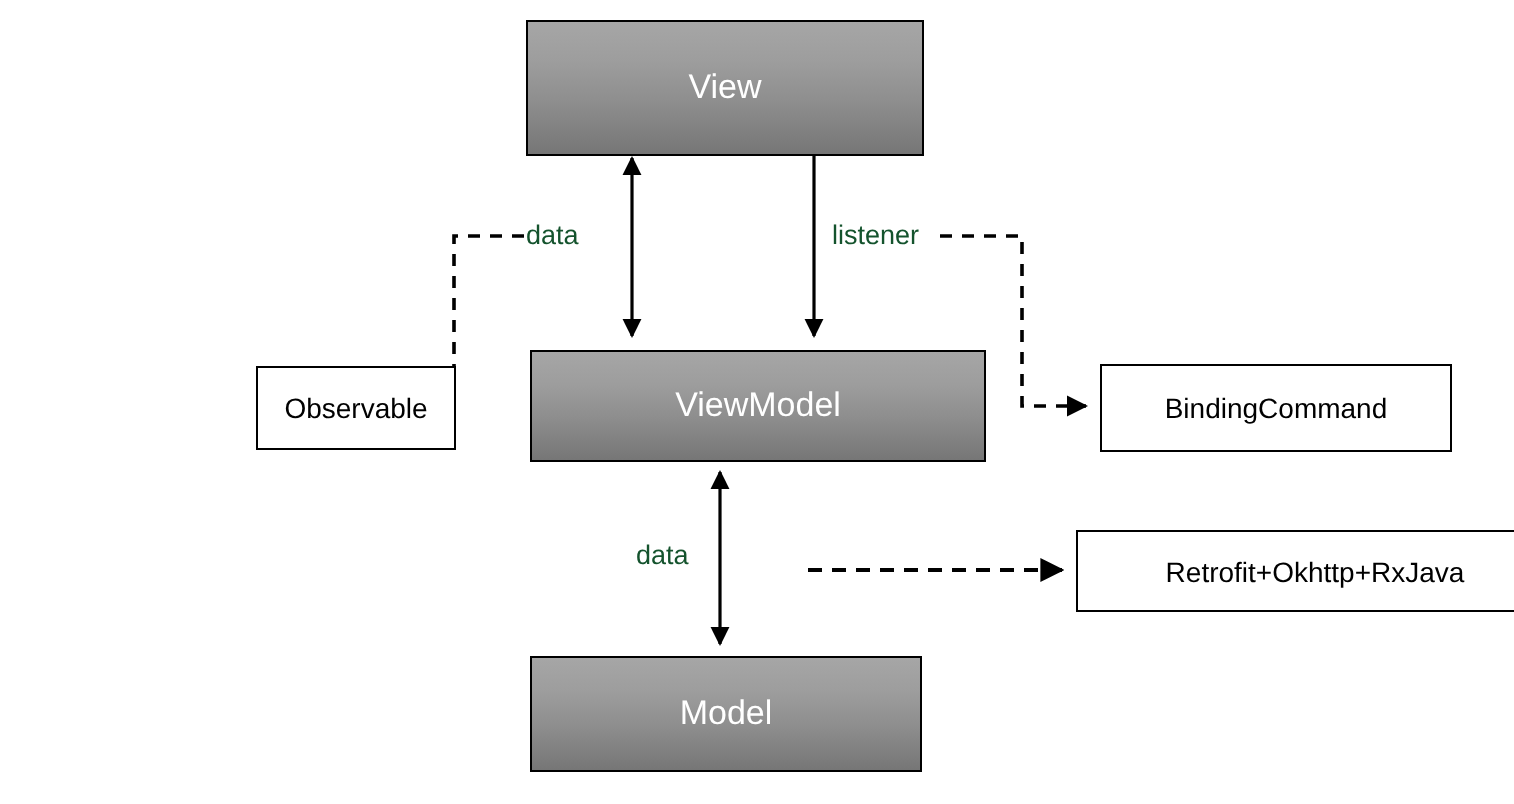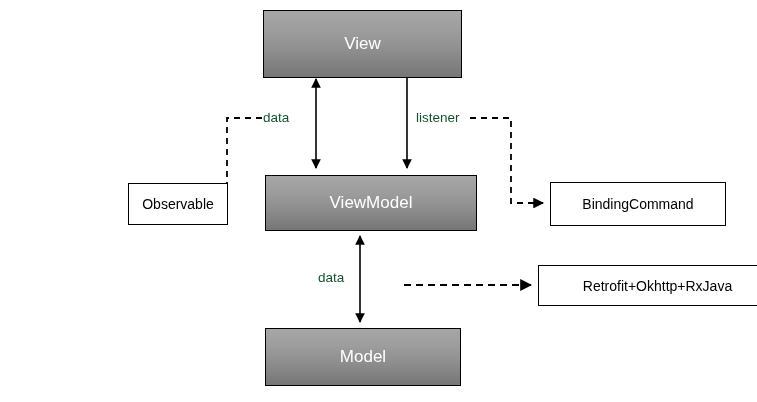--- a/index.html
+++ b/index.html
@@ -78,21 +78,21 @@
 
     <path d="M 470 118 L 511 118 L 511 203 L 543 203" fill="none" stroke="#000000" stroke-width="1.8" stroke-dasharray="6,5" marker-end="url(#arrow-end)"></path>
 
     <line x1="404" y1="285" x2="531" y2="285" stroke="#000000" stroke-width="2" stroke-dasharray="7,5" marker-end="url(#arrow-end)"></line>
   </svg>
 
   <div class="node node-gray" style="left:263px; top:10px; width:199px; height:68px;align-items:center;">
     <span>View</span>
   </div>
 
-  <div class="node node-gray" style="left:265px; top:175px; width:212px; height:56px;">
+  <div class="node node-gray" style="left:265px; top:175px; width:228px; height:56px;">
     <span>ViewModel</span>
   </div>
 
   <div class="node node-gray" style="left:265px; top:328px; width:196px; height:58px;">
     <span>Model</span>
   </div>
 
   <div class="node node-white" style="left:100px; top:183px; width:100px; height:42px;margin-left:28px;">
     <span>Observable</span>
   </div>

